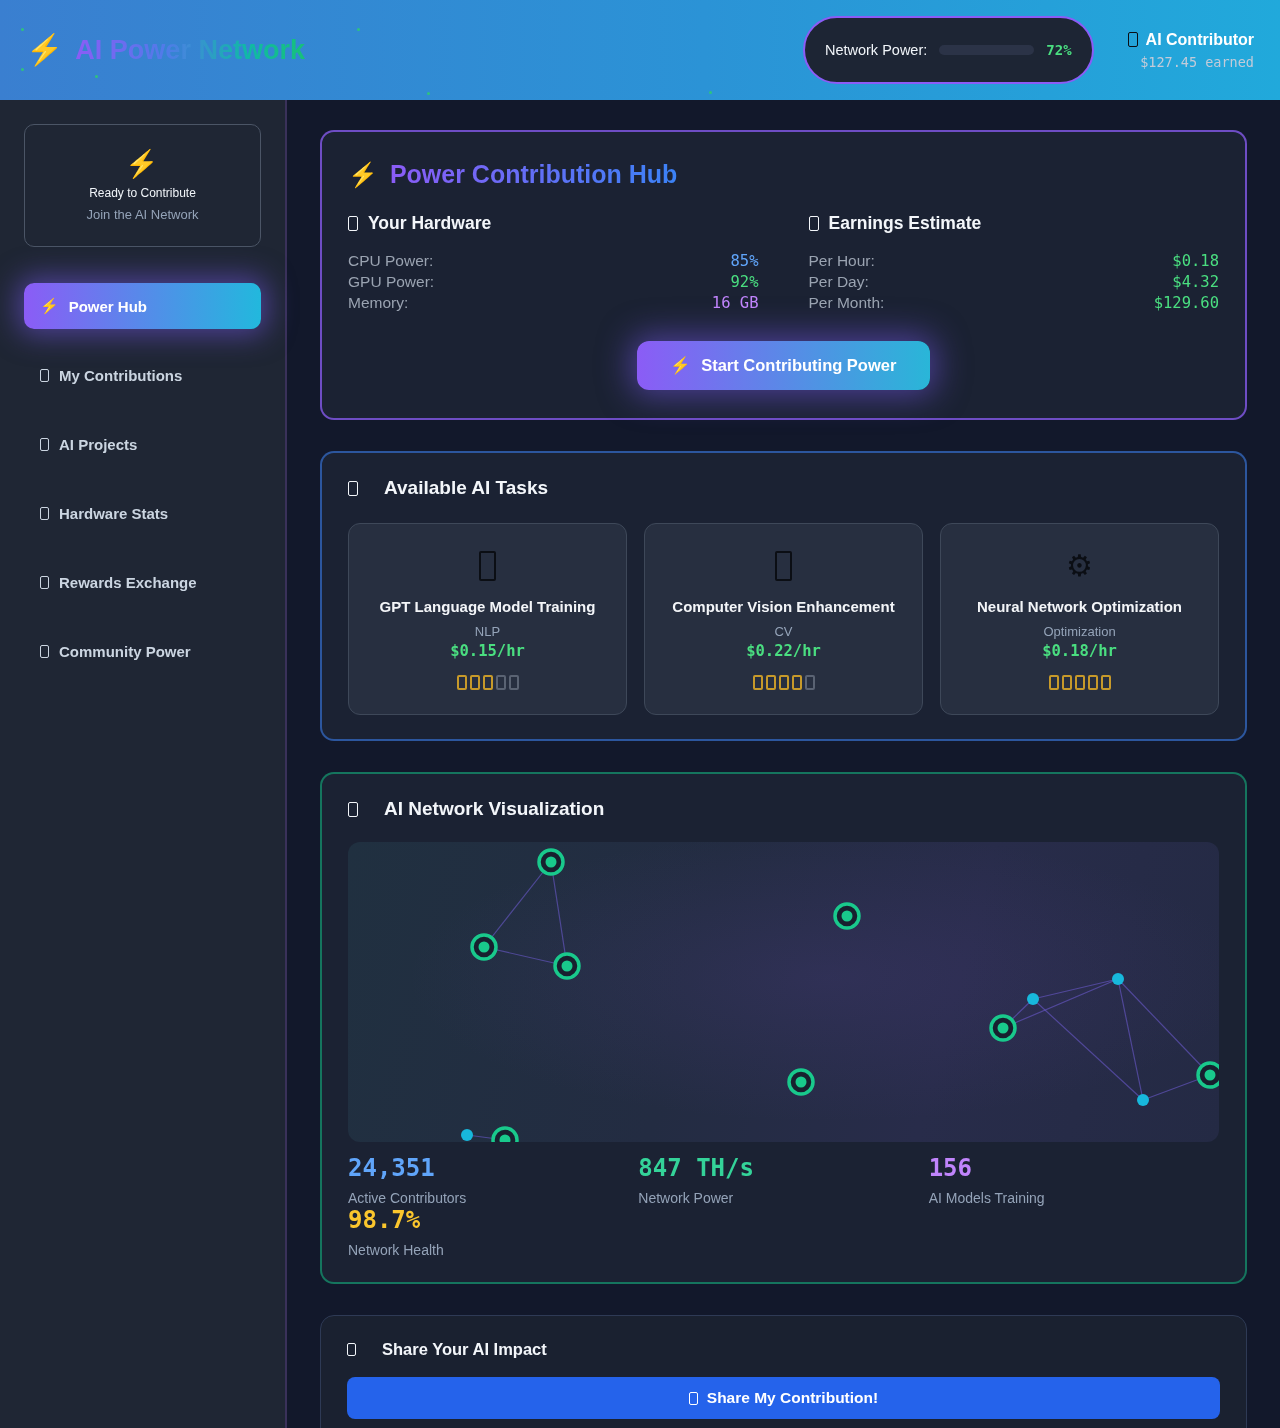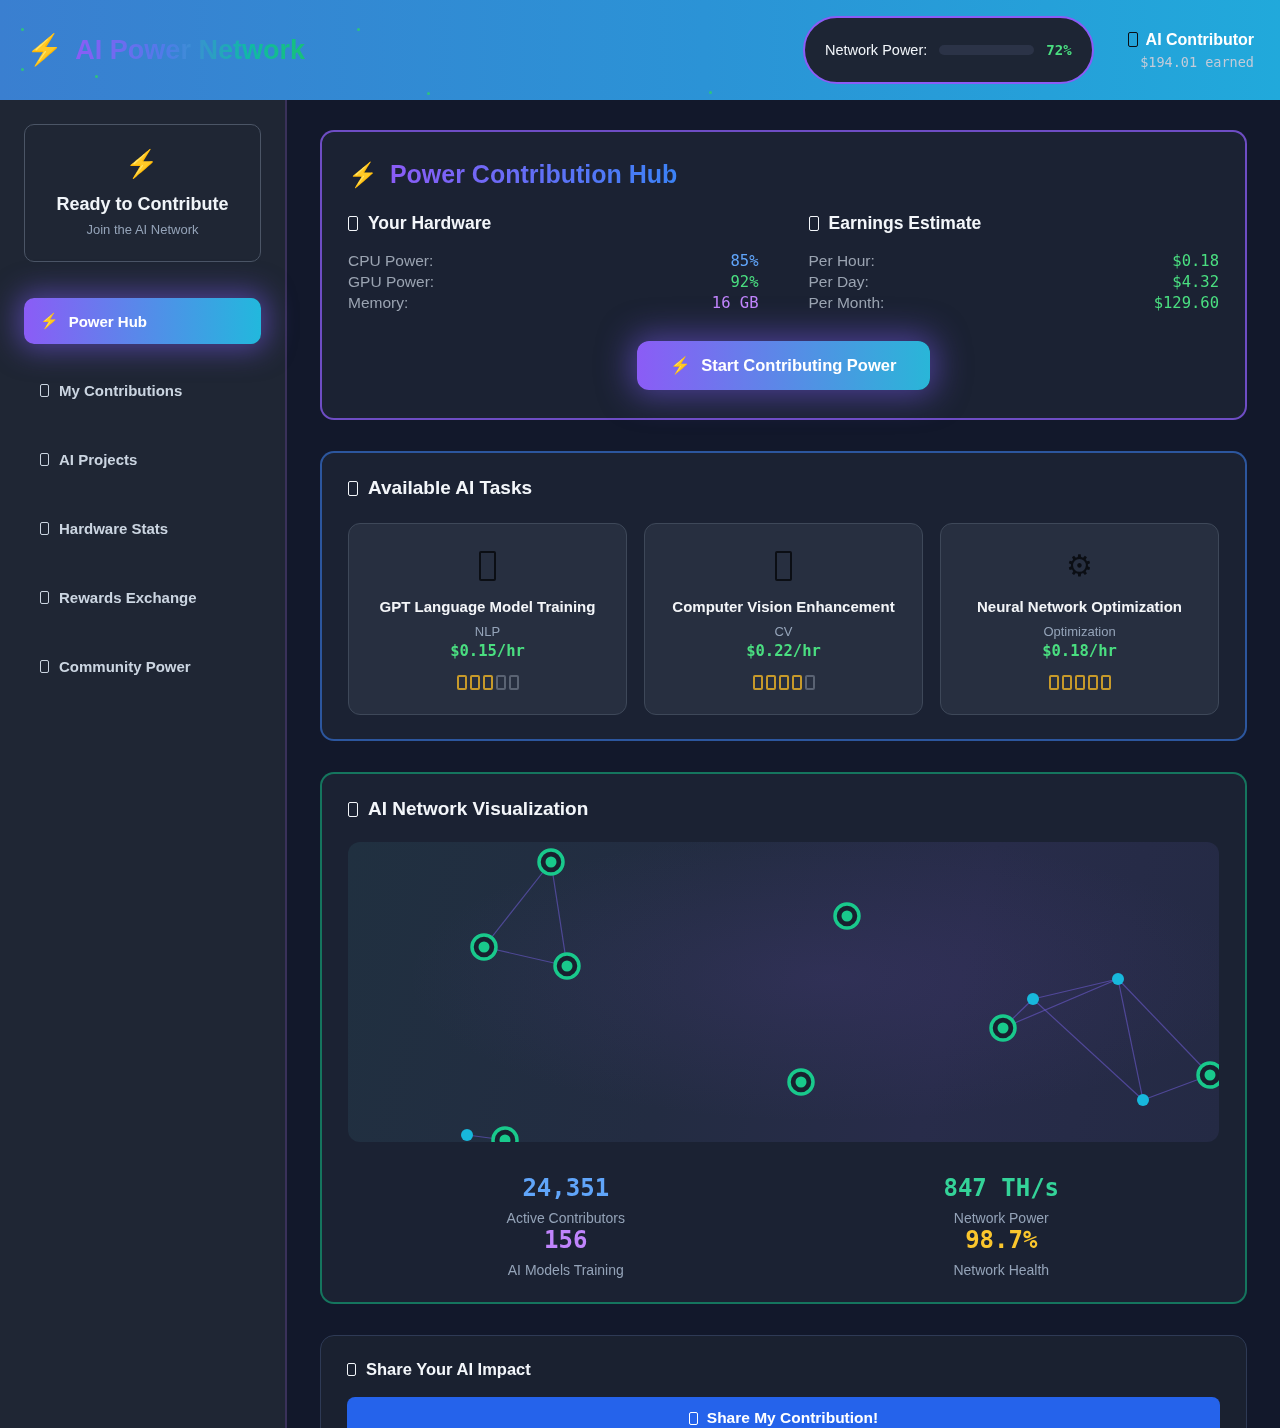--- a/index.html
+++ b/index.html
@@ -50,21 +50,21 @@
     border-right:2px solid #3a315a; padding:24px 0;
   }
   .main { flex:1; padding:30px 33px 33px; display:flex; flex-direction:column; gap:31px; }
 
   
   .ready-card {
     margin:0 24px 36px; border:1px solid #4b5566; border-radius:10px;
     text-align:center; padding:26px 12px 24px;
   }
   .ready-bolt { font-size:27px; color:#0b0e14; line-height:1; }
-  .ready-title { margin-top:16px; font-size:18px; font-weight:bold; color:#f1f5f9; }
+  .ready-title { margin-top:8px; font-size:12px; font-weight:normal; color:#f1f5f9; }
   .ready-sub { margin-top:7px; font-size:13px; color:#94a3b8; }
   .nav-item {
     display:flex; align-items:center; gap:10px;
     margin:0 24px 24px; padding:14px 16px;
     font-size:15px; font-weight:bold; color:#cbd5e1;
     border-radius:10px; cursor:pointer;
   }
   .nav-item.active {
     background:linear-gradient(90deg,#8b5cf6 0%,#22b8dd 100%);
     color:#ffffff;
@@ -106,21 +106,21 @@
 
   .cta-btn {
     display:flex; align-items:center; gap:10px; margin:26px auto 4px;
     padding:15px 34px; border:none; border-radius:12px; cursor:pointer;
     background:linear-gradient(90deg,#8b5cf6 0%,#29b6d8 100%);
     color:#ffffff; font-size:16.5px; font-weight:bold;
     font-family:"Liberation Sans", sans-serif;
     box-shadow:0 0 32px 6px rgba(124,92,246,.5);
   }
 
-  .section-heading { display:flex; align-items:center; gap:10px;
+  .section-heading { display:flex; align-items:center; gap:26px;
     font-size:19px; font-weight:bold; color:#f3f6fa; }
 
   
   .task-grid { display:grid; grid-template-columns:repeat(3,1fr); gap:17px; margin-top:24px; }
   .task-card {
     background:#272f40; border:1px solid #3e4859; border-radius:12px;
     padding:26px 16px 24px; text-align:center; cursor:pointer;
   }
   .task-icon { height:32px; display:flex; align-items:center; justify-content:center; }
   .gear-glyph { font-size:30px; color:#0b0e14; line-height:1; }
@@ -138,21 +138,21 @@
     background:
       radial-gradient(ellipse at 55% 45%, rgba(90,66,150,.20), transparent 62%),
       linear-gradient(105deg,#203040 0%,#232c42 40%,#282c4a 68%,#242a44 100%);
   }
   .net-canvas svg { position:absolute; inset:0; width:100%; height:100%; }
   .edge { stroke:#6a5acd; stroke-opacity:.6; stroke-width:1.2; }
   .node-ring { fill:#18202f; stroke:#19c98c; stroke-width:3.5; }
   .node-core { fill:#19c98c; }
   .node-dot  { fill:#17b8dc; }
 
-  .net-stats { display:grid; grid-template-columns:repeat(2,1fr); margin-top:32px; text-align:center; }
+  .net-stats { display:grid; grid-template-columns:repeat(3,1fr); margin-top:12px; text-align:left; }
   .stat-value { font-size:24px; font-weight:bold; }
   .stat-label { margin-top:8px; font-size:14px; color:#94a3b8; }
   .s-blue{color:#60a5fa} .s-green{color:#34d399} .s-purple{color:#c084fc} .s-yellow{color:#fbc62d}
 
   
   .share-btn {
     width:100%; margin-top:18px; padding:12px; border:none; border-radius:8px; cursor:pointer;
     background:#2563eb; color:#ffffff; font-size:15.5px; font-weight:bold;
     font-family:"Liberation Sans", sans-serif;
     display:flex; align-items:center; justify-content:center; gap:9px;
@@ -180,21 +180,21 @@
       <span class="power-track">
         <span class="power-fill" style="width: 72%;"></span>
       </span>
       <span class="power-pct mono">72%</span>
     </div>
     <div class="contributor">
       <div class="contributor-name">
         <span class="tofu" style="color:#0b0e14"></span>
         <span>AI Contributor</span>
       </div>
-      <div class="contributor-earned mono">$194.01 earned</div>
+      <div class="contributor-earned mono">$127.45 earned</div>
     </div>
   </div>
 </div>
 
 <div class="app">
   <div class="sidebar">
     <div class="ready-card">
       <div class="ready-bolt">⚡</div>
       <div class="ready-title">Ready to Contribute</div>
       <div class="ready-sub">Join the AI Network</div>

